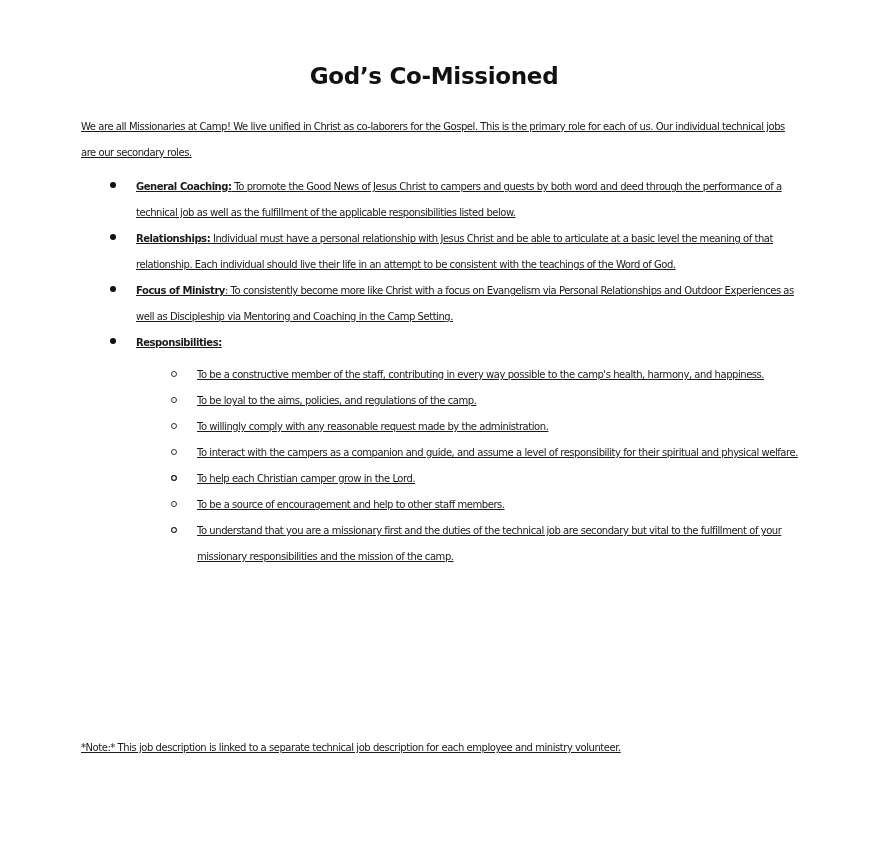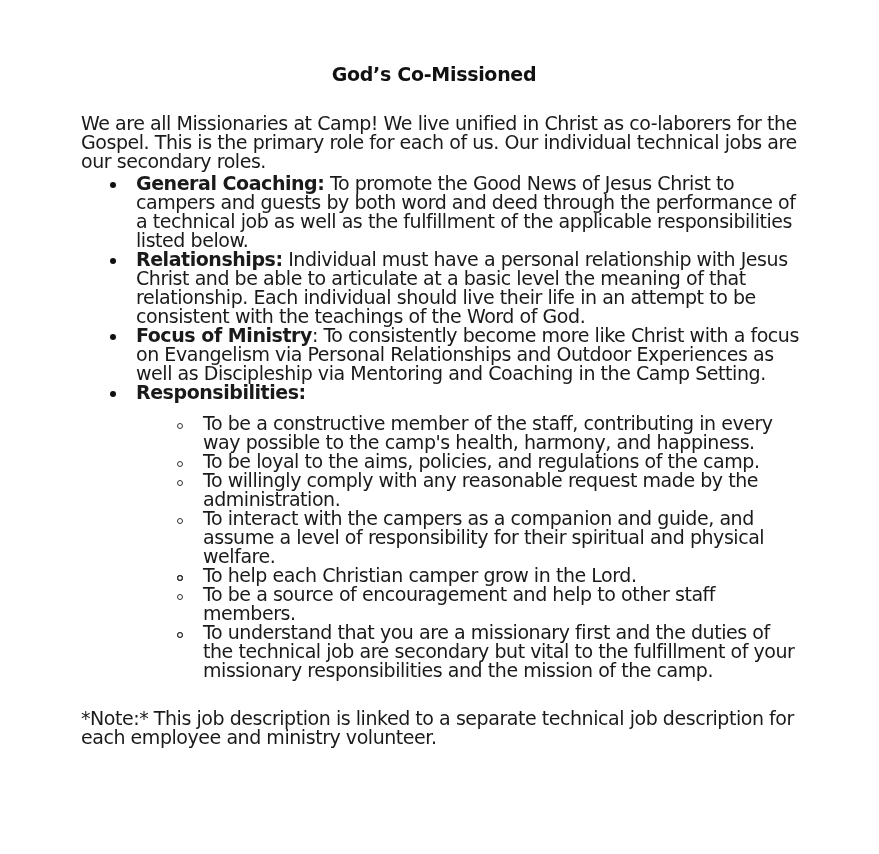--- a/index.html
+++ b/index.html
@@ -5,39 +5,39 @@
   html, body { margin: 0; padding: 0; background: #ffffff; }
   body {
     width: 879px; height: 854px; overflow: hidden;
     font-family: "DejaVu Sans", sans-serif;
     color: #1a1a1a;
     position: relative;
   }
   .page { position: absolute; left: 0; top: 0; width: 879px; height: 854px; }
   .title {
     position: absolute; left: 0; width: 868px; top: 63px;
-    text-align: center; font-weight: bold; font-size: 19px;
+    text-align: center; font-weight: bold; font-size: 23px;
     letter-spacing: -0.3px; color: #111;
   }
-  .txt { font-size: 19px; line-height: 19px; letter-spacing: -0.45px; }
+  .txt { font-size: 10px; line-height: 26px; letter-spacing: -0.45px; text-decoration: underline; }
   .intro { position: absolute; left: 81px; top: 114px; width: 720px; }
   .bullets { position: absolute; left: 81px; top: 174px; width: 730px; margin: 0; padding: 0; list-style: none; }
   .bullets > li { position: relative; padding-left: 55px; }
   .bullets > li .dot {
     position: absolute; left: 29px; top: 8px; width: 6px; height: 6px;
     border-radius: 50%; background: #111;
   }
-  .sub { list-style: none; margin: 12px; padding: 0; }
+  .sub { list-style: none; margin: 6px; padding: 0; }
   .sub > li { position: relative; padding-left: 55px; }
   .sub > li .circ {
     position: absolute; left: 29px; top: 9px; width: 4px; height: 4px;
     border: 1px solid #333; border-radius: 50%;
   }
   b { font-weight: bold; }
-  .note { position: absolute; left: 81px; top: 709px; width: 720px; }
+  .note { position: absolute; left: 81px; top: 735px; width: 720px; }
 </style>
 </head>
 <body>
 
 <div class="page">
   <div class="title">God’s Co-Missioned</div>
 
   <p class="txt intro" style="margin:0">We are all Missionaries at Camp! We live unified in Christ as co-laborers for the Gospel. This is the primary role for each of us. Our individual technical jobs are our secondary roles.</p>
 
   <ul class="bullets txt">

